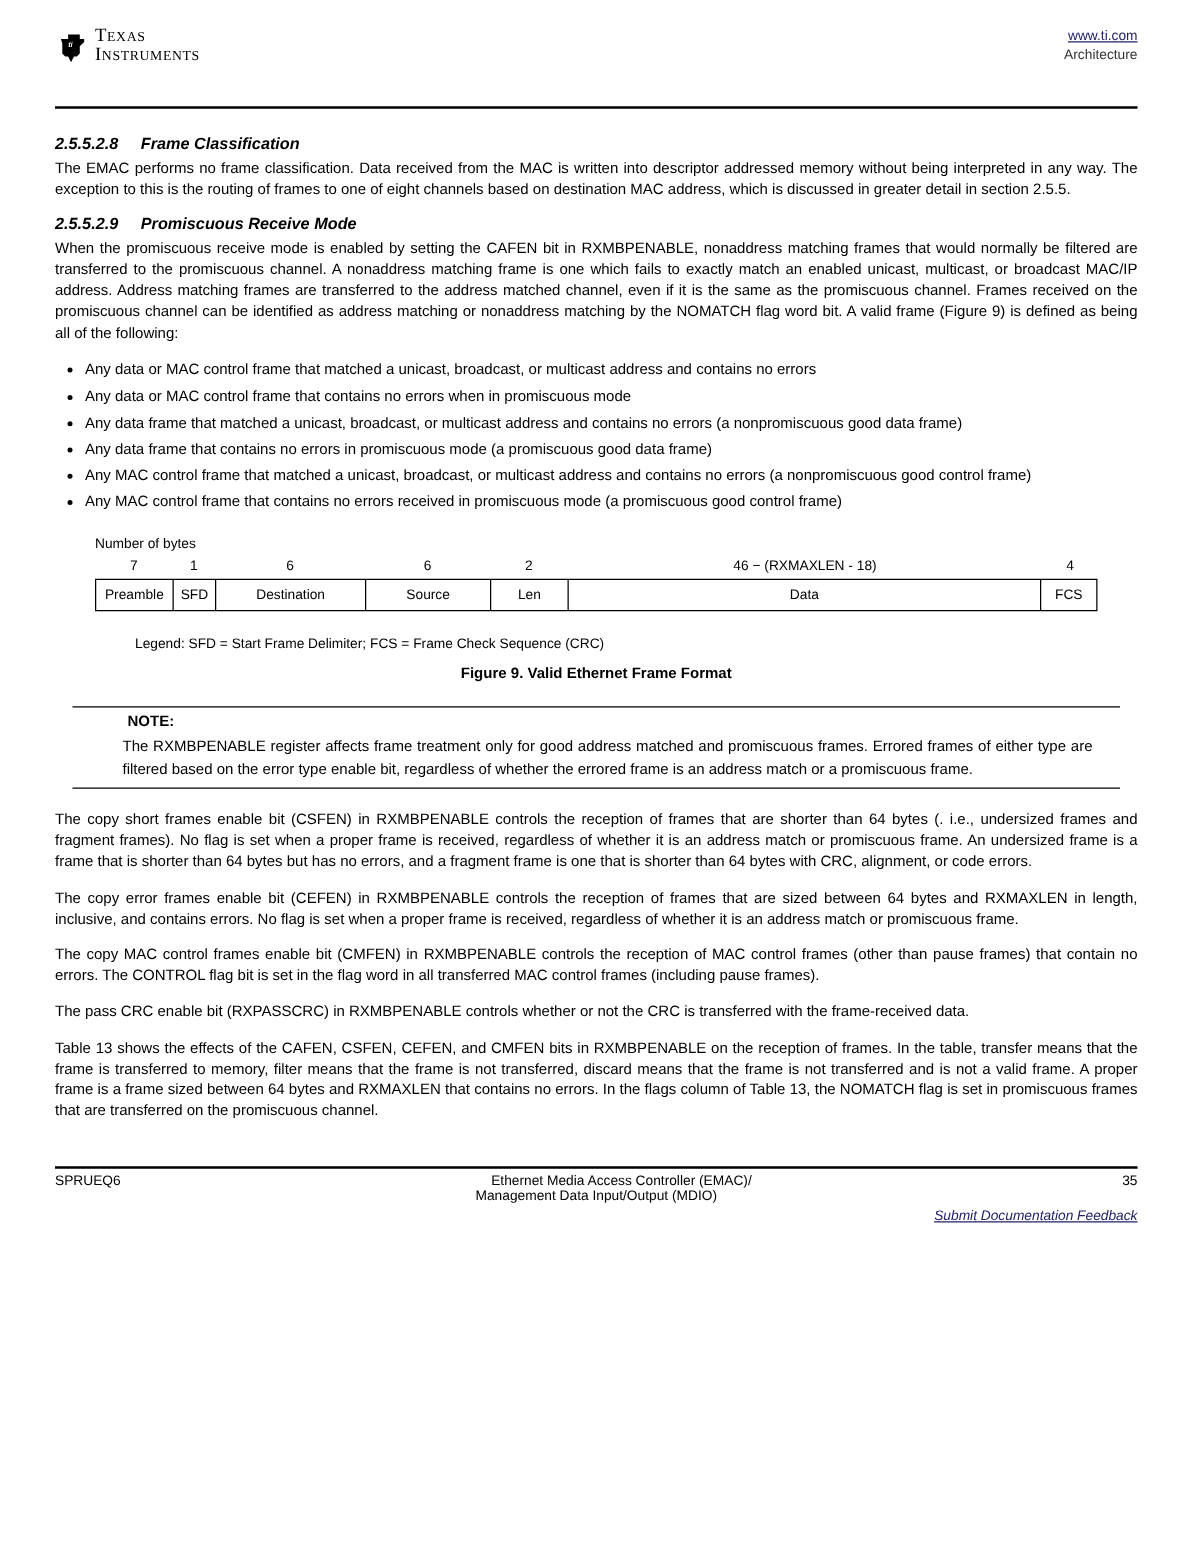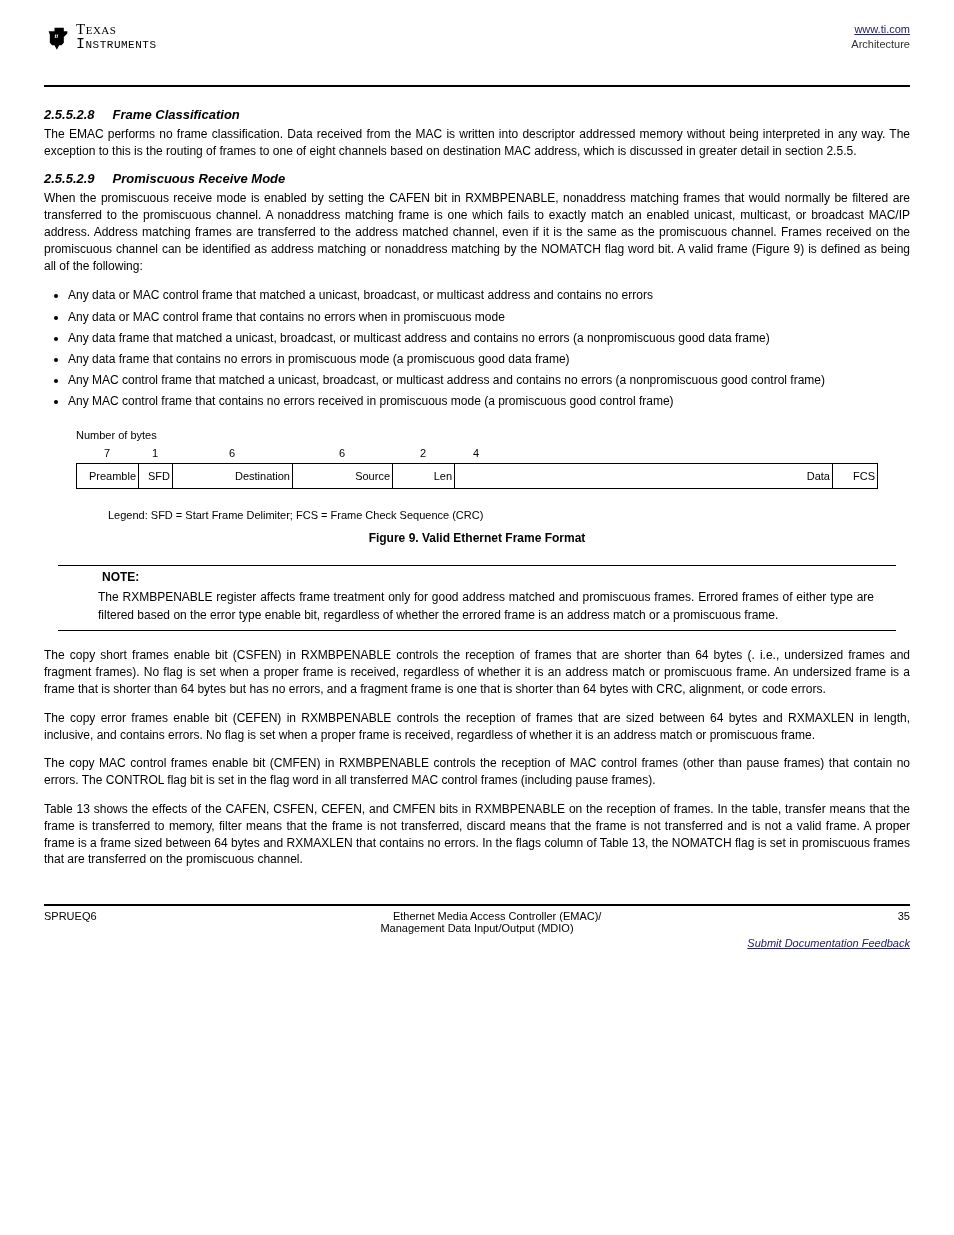--- a/index.html
+++ b/index.html
@@ -14,38 +14,38 @@
   }
   .header {
     display: flex;
     justify-content: space-between;
     align-items: flex-start;
     padding-bottom: 32px;
   }
   .logo-block { display: flex; align-items: center; gap: 4px; }
   .logo-text { display: flex; flex-direction: column; line-height: 1; }
   .logo-t1 { font-family: "Times New Roman", serif; font-variant: small-caps; font-size: 15px; font-weight: 500; letter-spacing: 0.5px; }
-  .logo-t2 { font-family: Liberation Mono, monospace; font-variant: small-caps; font-size: 15px; font-weight: 500; letter-spacing: 0.5px; }
+  .logo-t2 { font-family: Liberation Serif, serif; font-variant: small-caps; font-size: 15px; font-weight: 500; letter-spacing: 0.5px; }
   .hdr-right { text-align: right; font-size: 11px; line-height: 1.4; color: #333; }
   .hdr-right a { color: #226; text-decoration: underline; }
   .hr-thick { border: 0; border-top: 2px solid #000; margin: 0; }
 
   .section-body { padding: 20px 0 0 0; }
   .bold { font-weight: bold; }
   .ital { font-style: italic; }
   h3.sec { font-size: 13px; font-weight: bold; font-style: italic; margin: 0 0 4px 0; }
   p.para { font-size: 12px; line-height: 1.4; margin: 0 0 12px 0; text-align: justify; }
   ul.bullets { list-style: disc; margin: 0 0 14px 24px; font-size: 12px; line-height: 1.6; }
   ul.bullets li { margin-bottom: 2px; }
 
   .fig-wrap { margin: 18px 32px 10px 32px; }
   .fig-title { text-align: left; font-size: 11px; margin-bottom: 4px; }
   .byte-row { display: flex; width: 100%; font-size: 11px; text-align: center; margin-bottom: 2px; }
   .frame-row { display: flex; width: 100%; border: 1.2px solid #000; }
-  .frame-row .cell { border-right: 1.2px solid #000; padding: 6px 2px; text-align: right; font-size: 11px; }
+  .frame-row .cell { border-right: 1.2px solid #000; padding: 6px 2px; text-align: center; font-size: 11px; }
   .frame-row .cell:last-child { border-right: none; }
   .byte-row .bc { padding: 2px; }
   .w-pre { width: 62px; flex: 0 0 62px; }
   .w-sfd { width: 34px; flex: 0 0 34px; }
   .w-dst { width: 120px; flex: 0 0 120px; }
   .w-src { width: 100px; flex: 0 0 100px; }
   .w-len { width: 62px; flex: 0 0 62px; }
   .w-data { flex: 1 1 auto; }
   .w-fcs { width: 44px; flex: 0 0 44px; }
   .fig-legend { font-size: 11px; margin: 20px 0 10px 0; padding-left: 32px; }
@@ -111,20 +111,21 @@
   </ul>
 
   <div class="fig-wrap">
     <div class="fig-title">Number of bytes</div>
     <div class="byte-row">
       <div class="bc w-pre">7</div>
       <div class="bc w-sfd">1</div>
       <div class="bc w-dst">6</div>
       <div class="bc w-src">6</div>
       <div class="bc w-len">2</div>
+      <div class="bc w-data">46 − (RXMAXLEN - 18)</div>
       <div class="bc w-fcs">4</div>
     </div>
     <div class="frame-row">
       <div class="cell w-pre">Preamble</div>
       <div class="cell w-sfd">SFD</div>
       <div class="cell w-dst">Destination</div>
       <div class="cell w-src">Source</div>
       <div class="cell w-len">Len</div>
       <div class="cell w-data">Data</div>
       <div class="cell w-fcs">FCS</div>
@@ -136,20 +137,21 @@
   <div class="note-block">
     <hr class="note-hr">
     <div class="note-label">NOTE:</div>
     <p class="note-text">The RXMBPENABLE register affects frame treatment only for good address matched and promiscuous frames. Errored frames of either type are filtered based on the error type enable bit, regardless of whether the errored frame is an address match or a promiscuous frame.</p>
     <hr class="note-hr">
   </div>
 
   <p class="para">The copy short frames enable bit (CSFEN) in RXMBPENABLE controls the reception of frames that are shorter than 64 bytes (. i.e., undersized frames and fragment frames). No flag is set when a proper frame is received, regardless of whether it is an address match or promiscuous frame. An undersized frame is a frame that is shorter than 64 bytes but has no errors, and a fragment frame is one that is shorter than 64 bytes with CRC, alignment, or code errors.</p>
   <p class="para">The copy error frames enable bit (CEFEN) in RXMBPENABLE controls the reception of frames that are sized between 64 bytes and RXMAXLEN in length, inclusive, and contains errors. No flag is set when a proper frame is received, regardless of whether it is an address match or promiscuous frame.</p>
   <p class="para">The copy MAC control frames enable bit (CMFEN) in RXMBPENABLE controls the reception of MAC control frames (other than pause frames) that contain no errors. The CONTROL flag bit is set in the flag word in all transferred MAC control frames (including pause frames).</p>
+  <p class="para">The pass CRC enable bit (RXPASSCRC) in RXMBPENABLE controls whether or not the CRC is transferred with the frame-received data.</p>
   <p class="para">Table 13 shows the effects of the CAFEN, CSFEN, CEFEN, and CMFEN bits in RXMBPENABLE on the reception of frames. In the table, transfer means that the frame is transferred to memory, filter means that the frame is not transferred, discard means that the frame is not transferred and is not a valid frame. A proper frame is a frame sized between 64 bytes and RXMAXLEN that contains no errors. In the flags column of Table 13, the NOMATCH flag is set in promiscuous frames that are transferred on the promiscuous channel.</p>
 
 </div>
 
 <div class="footer">
   <hr class="hr-thick">
   <div class="footer-row">
     <span>SPRUEQ6</span>
     <span class="footer-mid">
       <span>Ethernet Media Access Controller (EMAC)/</span>

